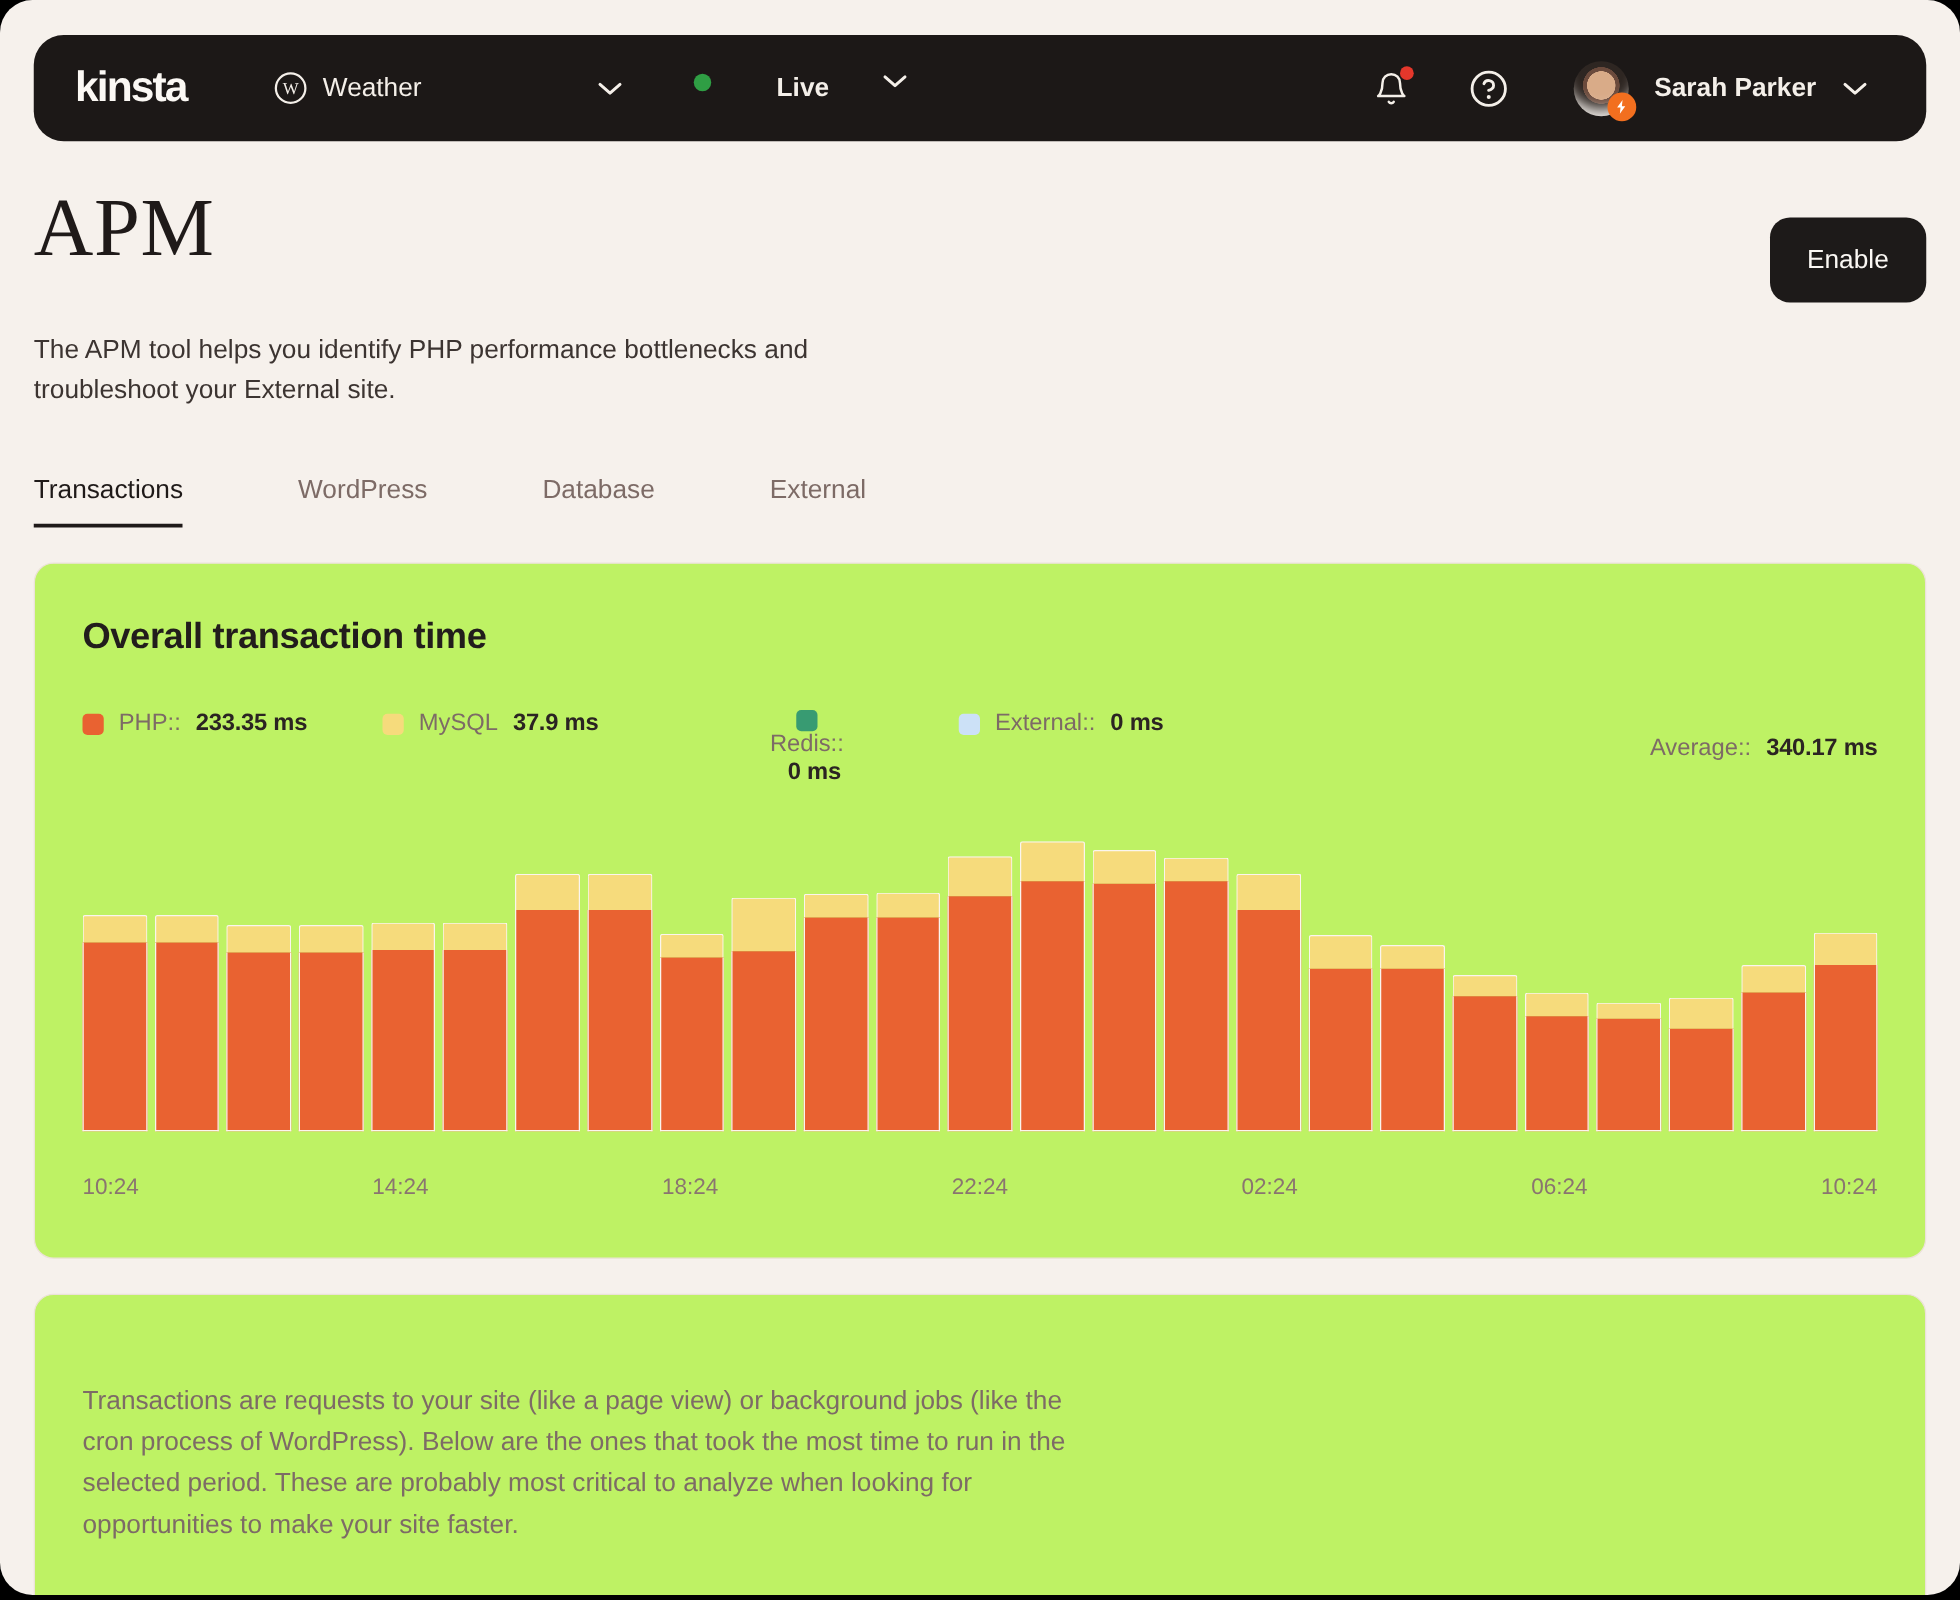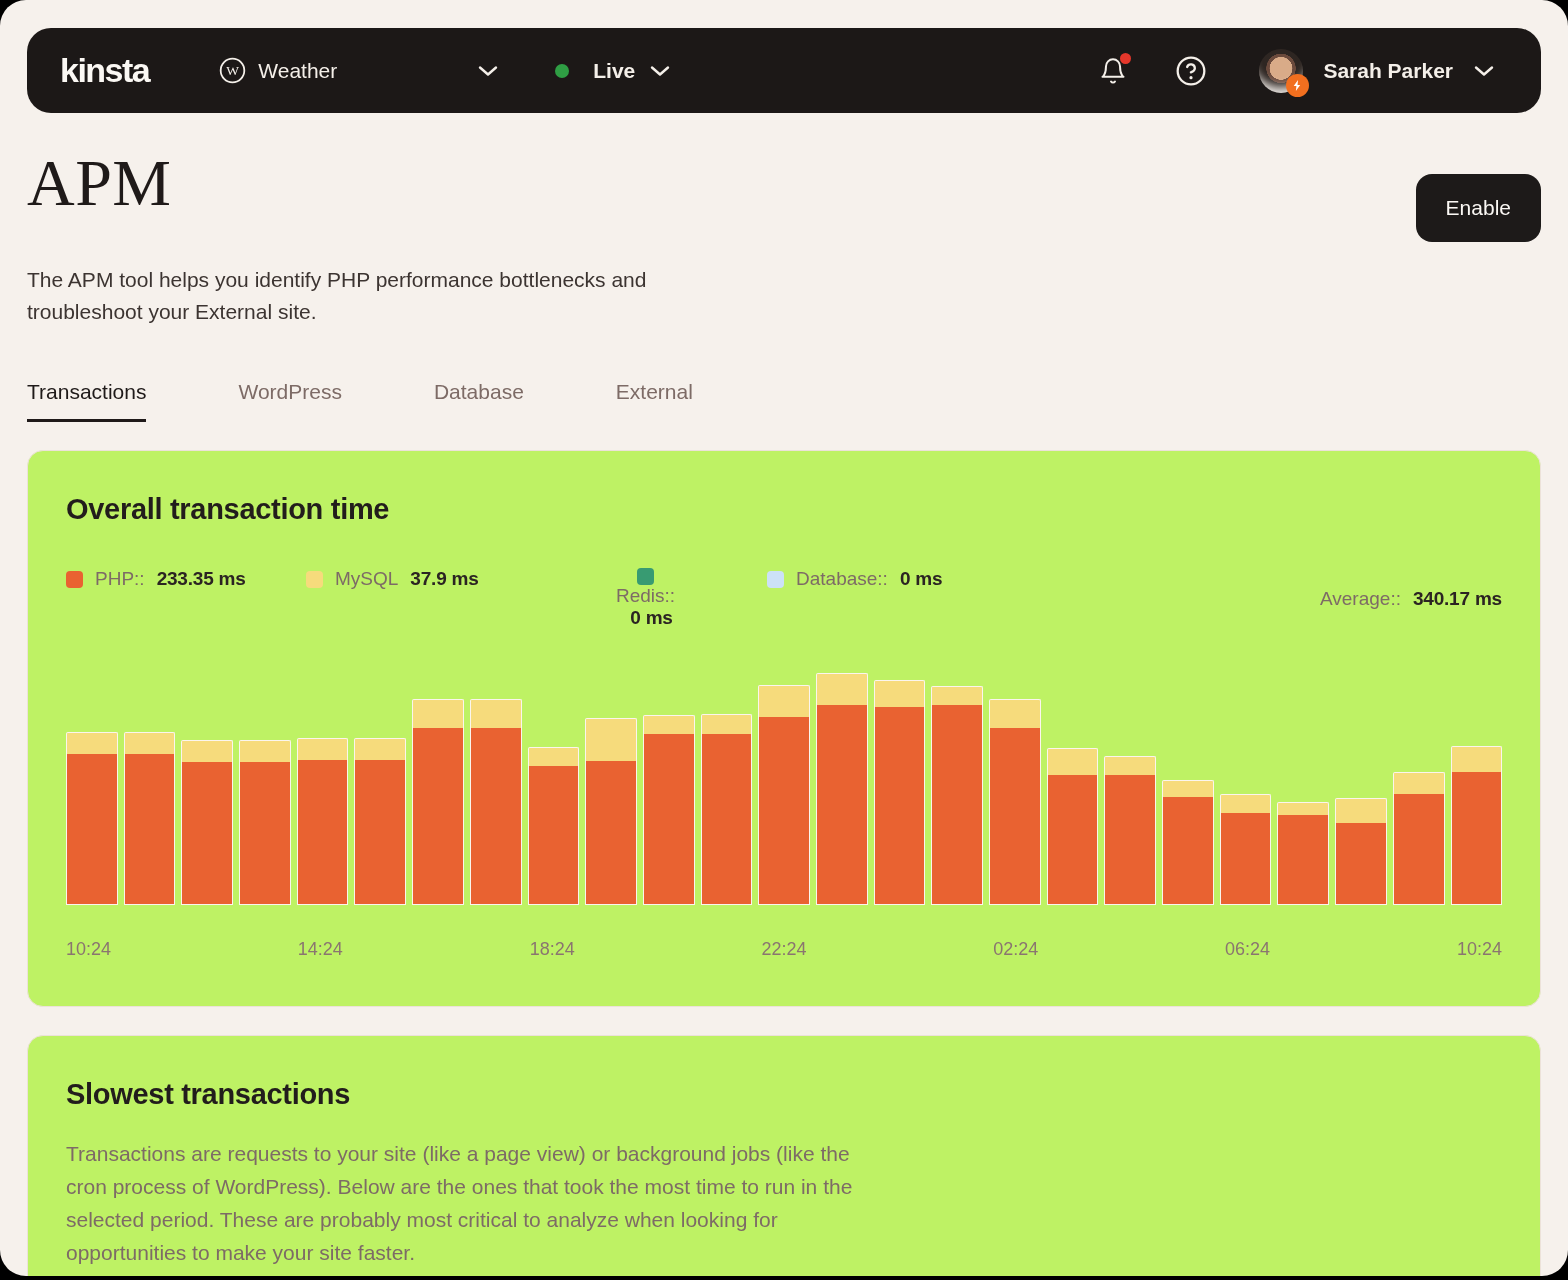--- a/index.html
+++ b/index.html
@@ -13,21 +13,21 @@
   .navbar {
     position:absolute; left:27px; right:27px; top:28px; height:85px;
     background:#1c1817; border-radius:24px;
     display:flex; align-items:center; padding:0 46px 0 33px; color:#f4efe9;
   }
   .logo { font-size:34px; font-weight:800; letter-spacing:-1.5px; color:#fbf8f4; }
   .site-selector { display:flex; align-items:center; margin-left:70px; width:280px; cursor:pointer; }
   .site-selector .wp-icon { width:27px; height:27px; margin-right:12px; flex:none; }
   .site-name { font-size:21px; font-weight:500; color:#f4efe9;text-align:center; }
   .site-selector .chev { margin-left:auto; }
-  .env-selector { display:flex; align-items:center; margin-left:56px; cursor:pointer; }
+  .env-selector { display:flex; margin-left:56px; cursor:pointer;gap:28px; }
   .status-dot { width:14px; height:14px; border-radius:50%; margin-right:24px; }
   .env-label { font-size:21px; font-weight:600; }
   .env-selector .chev { margin-left:14px; }
   .nav-right { margin-left:auto; display:flex; align-items:center; }
   .icon-btn { position:relative; width:32px; height:32px; display:flex; align-items:center; justify-content:center; cursor:pointer; }
   .bell-wrap { margin-right:46px; }
   .notif-dot { position:absolute; top:-2px; right:-2px; width:11px; height:11px; border-radius:50%; }
   .help-wrap { margin-right:52px; }
   .user-menu { display:flex; align-items:center; cursor:pointer; }
   .avatar {
@@ -173,21 +173,21 @@
               <span class="legend-label">MySQL</span>
               <span class="legend-value">37.9 ms</span>
             </div>
             <div class="legend-item" style="width: 231px; flex-direction: column;">
               <span class="swatch" style="background: rgb(56, 155, 114);"></span>
               <span class="legend-label">Redis::</span>
               <span class="legend-value">0 ms</span>
             </div>
             <div class="legend-item">
               <span class="swatch" style="background: rgb(204, 225, 247);"></span>
-              <span class="legend-label">Database::</span>
+              <span class="legend-label">External::</span>
               <span class="legend-value">0 ms</span>
             </div>
           </div>
         <div class="legend-average">
           <span class="legend-label">Average::</span>
           <span class="legend-value">340.17 ms</span>
         </div>
       </div>
 
       <div class="chart-bars">
@@ -297,18 +297,17 @@
           <span class="x-label">14:24</span>
           <span class="x-label">18:24</span>
           <span class="x-label">22:24</span>
           <span class="x-label">02:24</span>
           <span class="x-label">06:24</span>
           <span class="x-label">10:24</span>
         </div>
     </div>
 
     <div class="card slowest">
-      <h2 class="card-title">Slowest transactions</h2>
       <p class="card-desc">Transactions are requests to your site (like a page view) or background jobs (like the cron process of WordPress). Below are the ones that took the most time to run in the selected period. These are probably most critical to analyze when looking for opportunities to make your site faster.</p>
     </div>
 
   </div>
 </div>
 
 </body></html>

